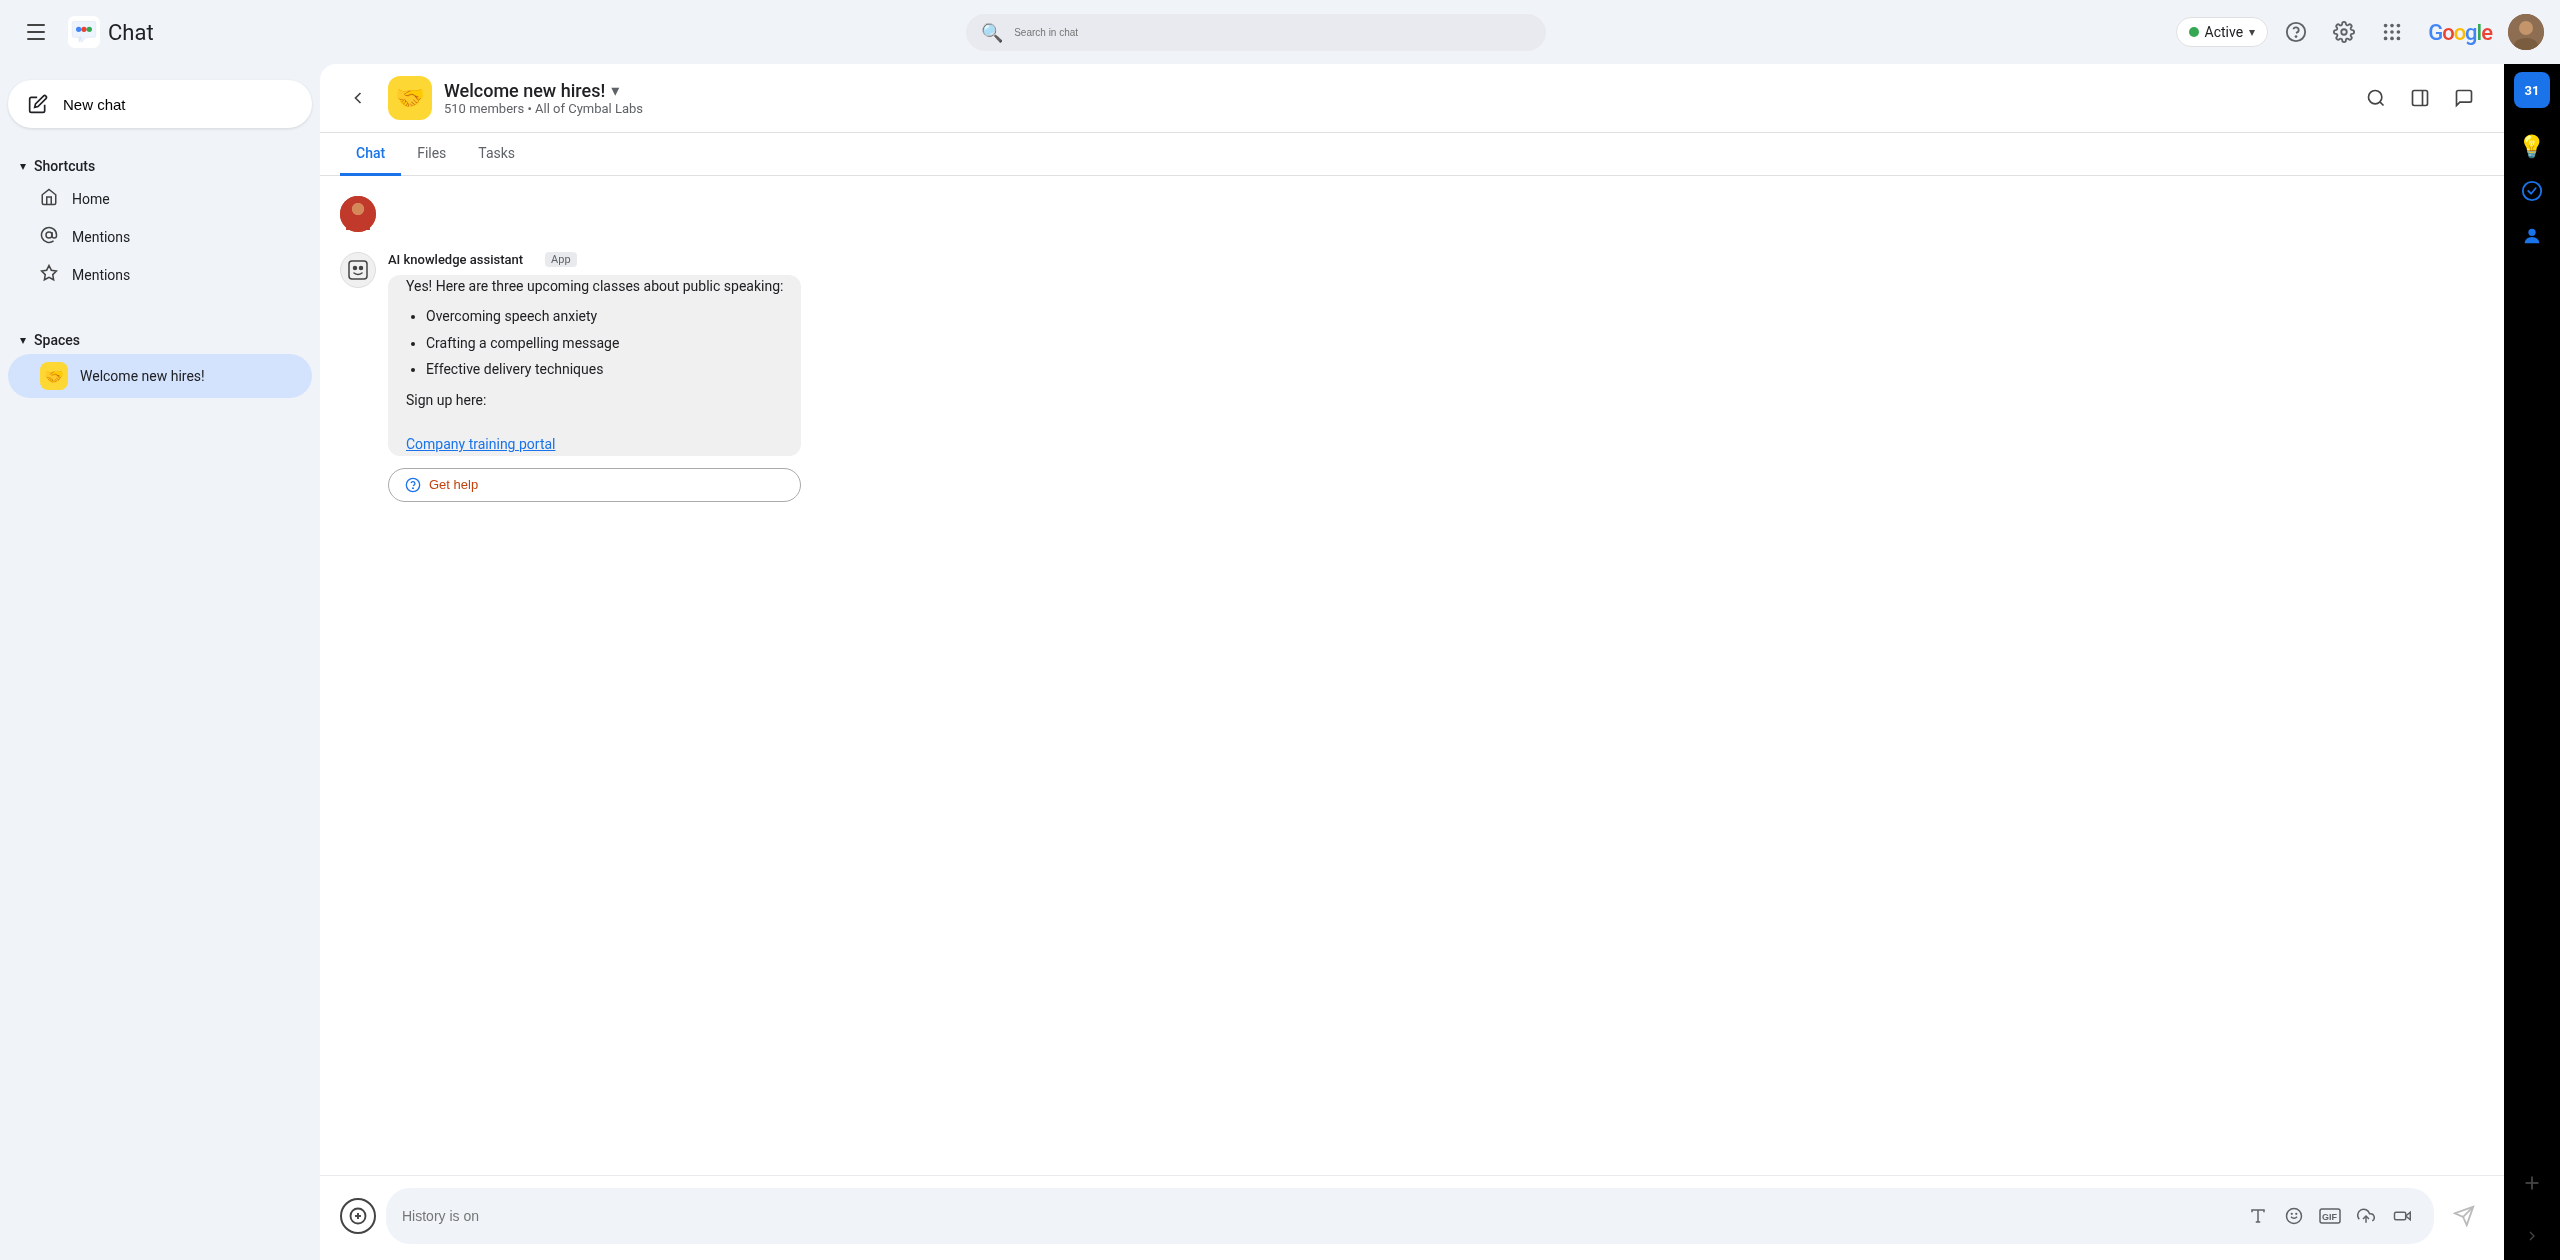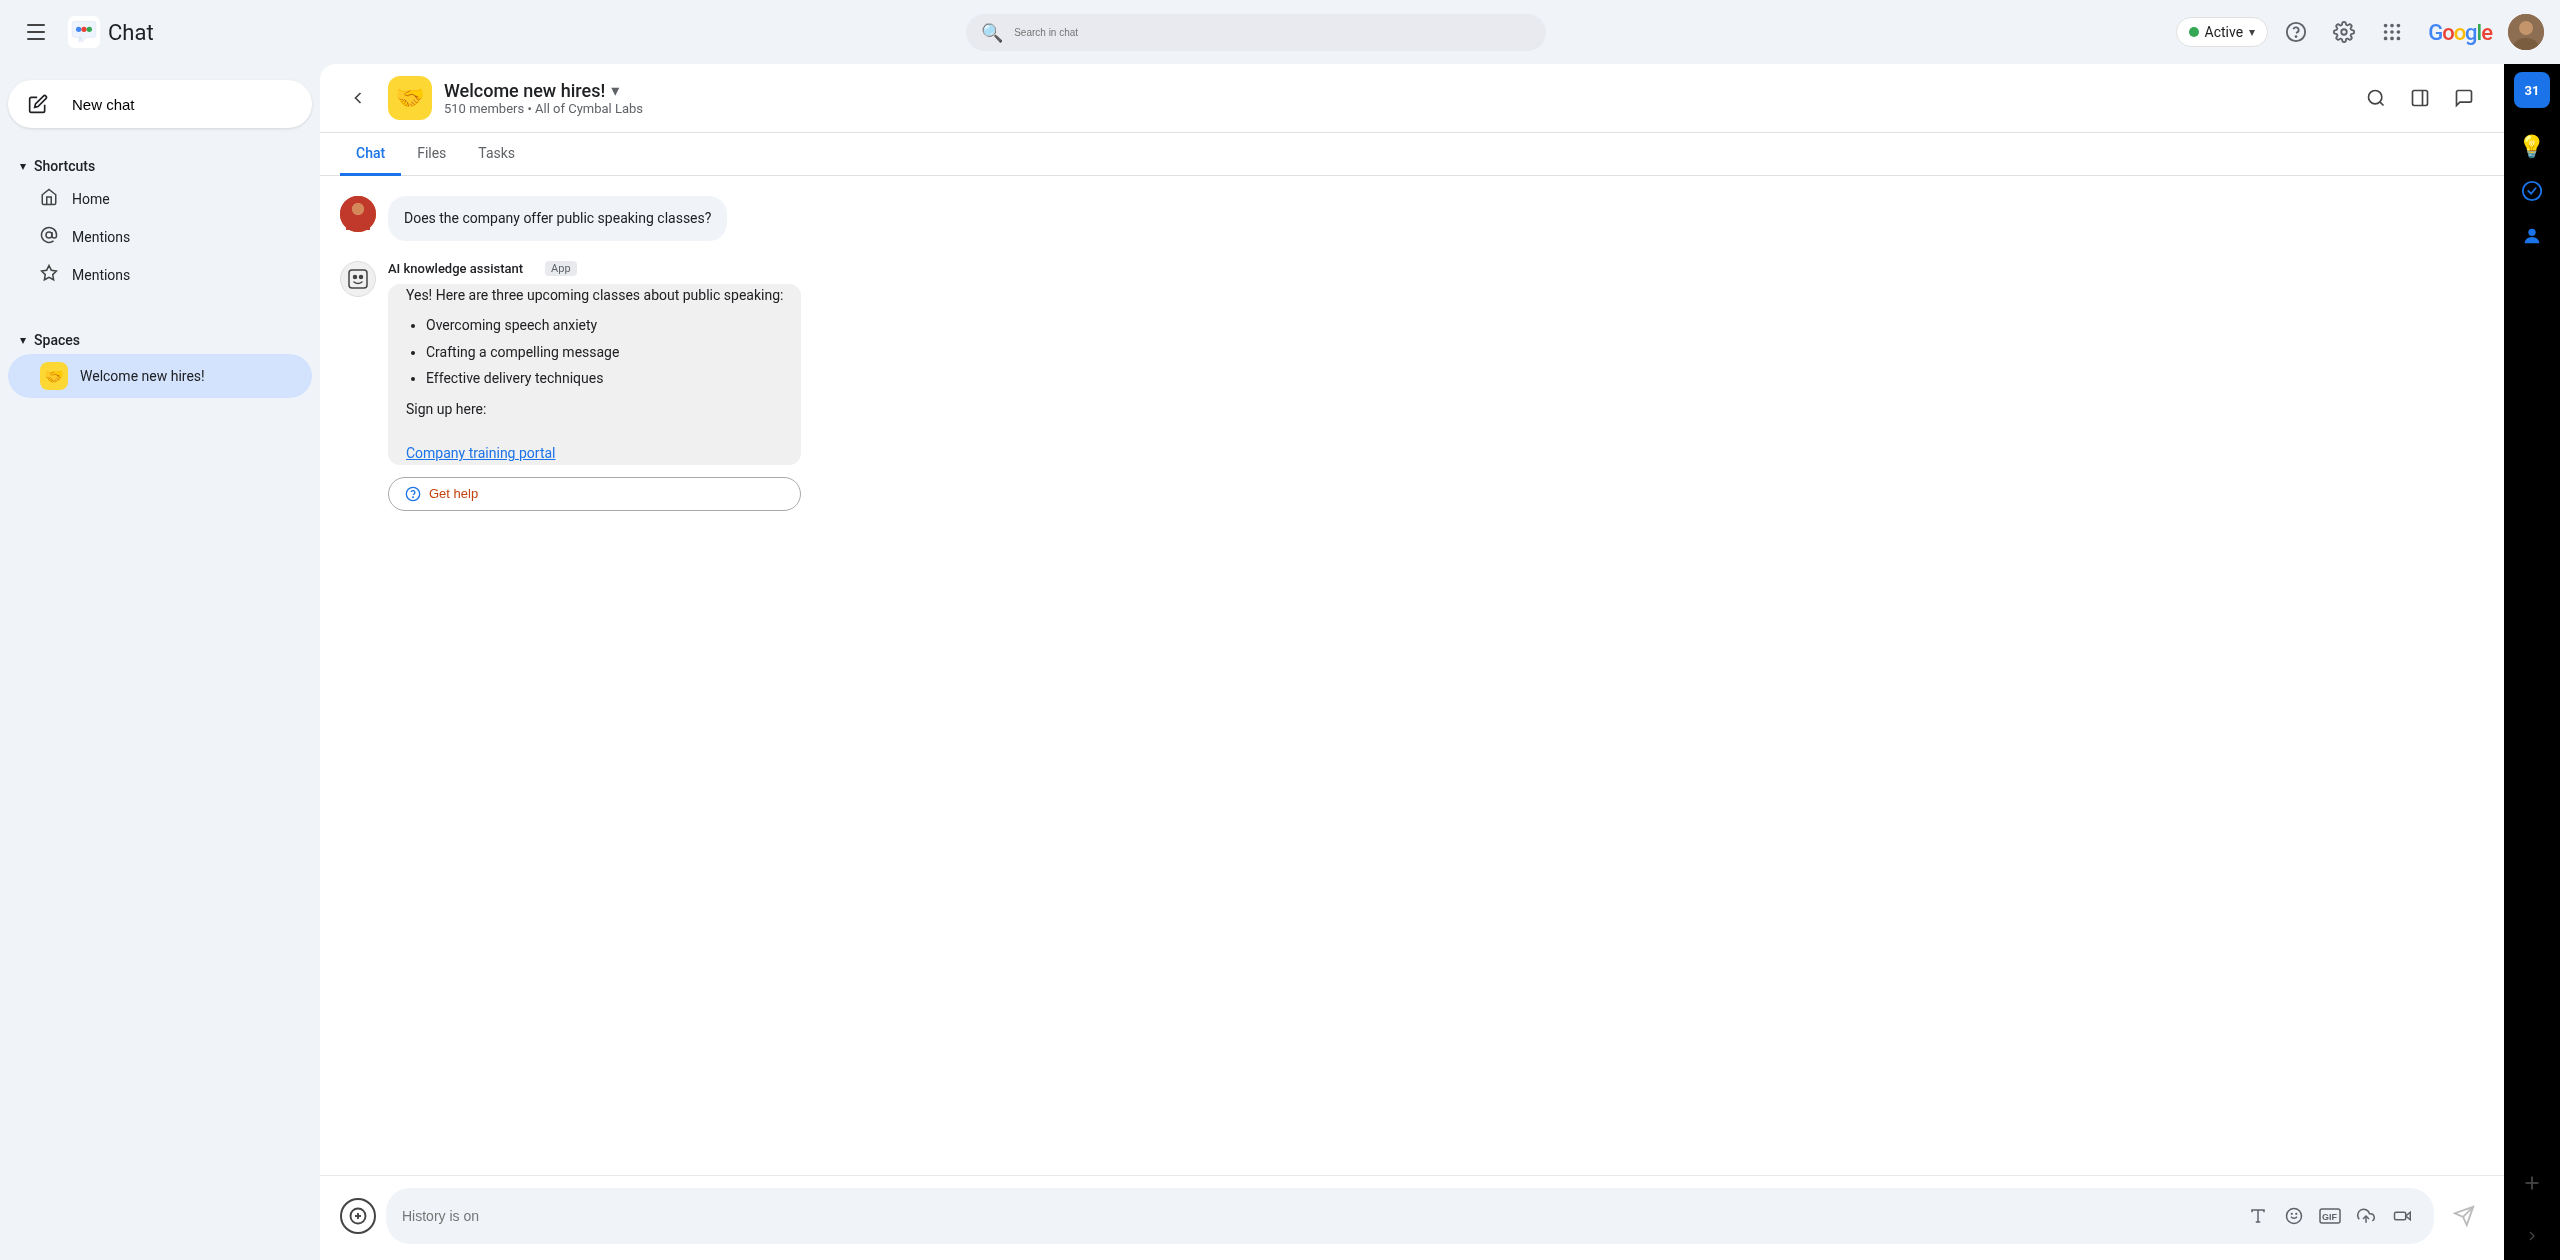--- a/index.html
+++ b/index.html
@@ -138,21 +138,21 @@
       flex-shrink: 0;
       background: #f0f4f9;
       display: flex;
       flex-direction: column;
       padding: 12px 8px;
       overflow-y: auto;
     }
     .new-chat-btn {
       display: flex;
       align-items: center;
-      gap: 24px;
+      gap: 15px;
       background: white;
       border: none;
       border-radius: 24px;
       padding: 14px 20px;
       font-size: 15px;
       font-weight: 500;
       cursor: pointer;
       margin: 4px 0 16px 0;
       box-shadow: 0 1px 3px rgba(0,0,0,0.12);
     }
@@ -681,23 +681,20 @@
     <div class="messages-area">
 
       <div class="message-row">
         <div class="user-avatar-img">
           <svg width="36" height="36" viewBox="0 0 36 36">
             <circle cx="18" cy="18" r="18" fill="#c0392b"></circle>
             <circle cx="18" cy="13" r="6" fill="#e8a87c"></circle>
             <path d="M6 34 Q6 24 18 24 Q30 24 30 34" fill="#c0392b"></path>
             <circle cx="18" cy="13" r="6" fill="#d4885a"></circle>
           </svg>
-        </div>
-        <div class="message-bubble">
-          <span>Does the company offer public speaking classes?</span>
         </div>
       </div>
 
       <div class="message-row">
         <div class="ai-avatar">
           <svg width="24" height="24" viewBox="0 0 24 24" fill="none" stroke="#444" stroke-width="1.5">
             <rect x="3" y="3" width="18" height="18" rx="3"></rect>
             <circle cx="9" cy="10" r="1.5" fill="#444"></circle>
             <circle cx="15" cy="10" r="1.5" fill="#444"></circle>
             <path d="M8 15 Q12 18 16 15" stroke-linecap="round"></path>

